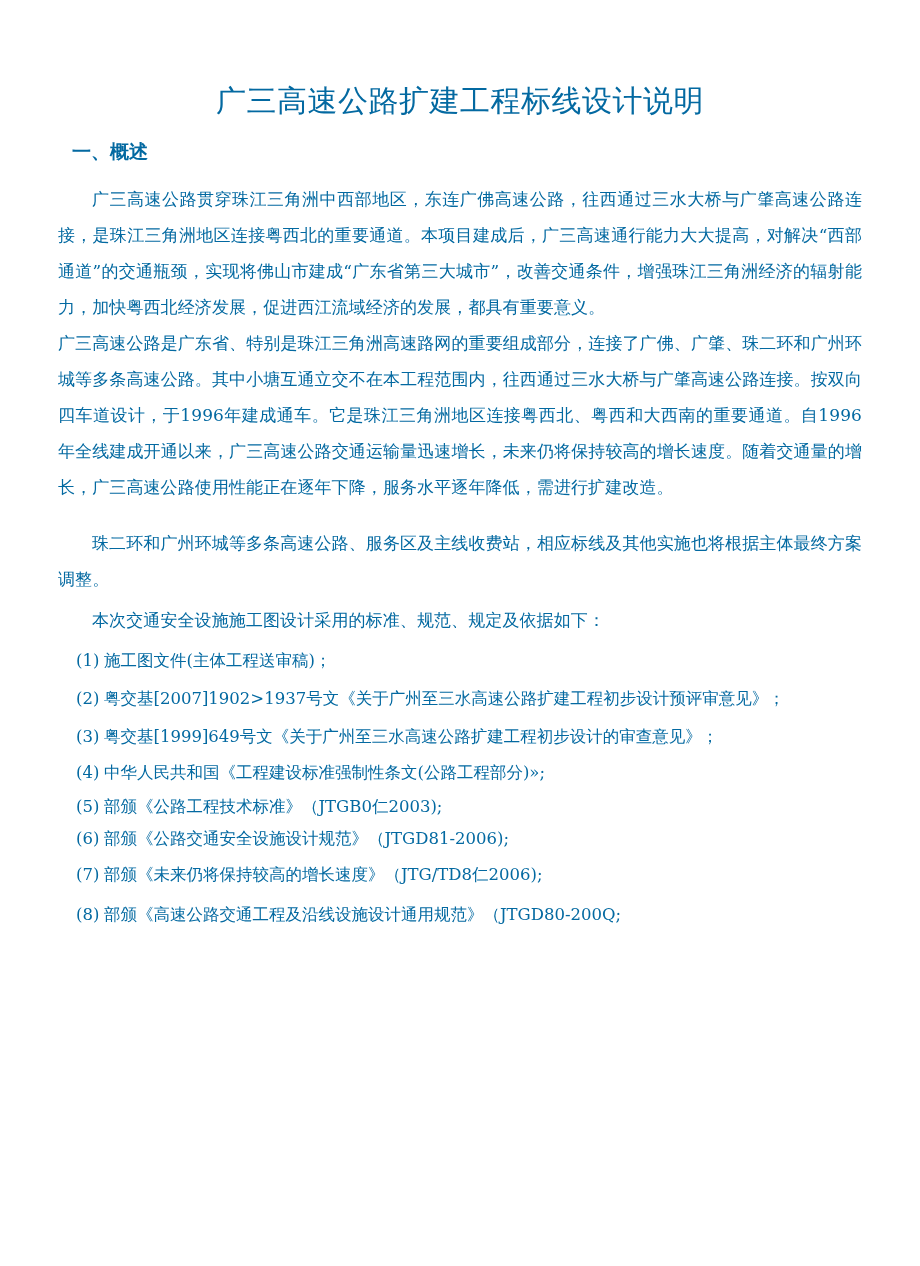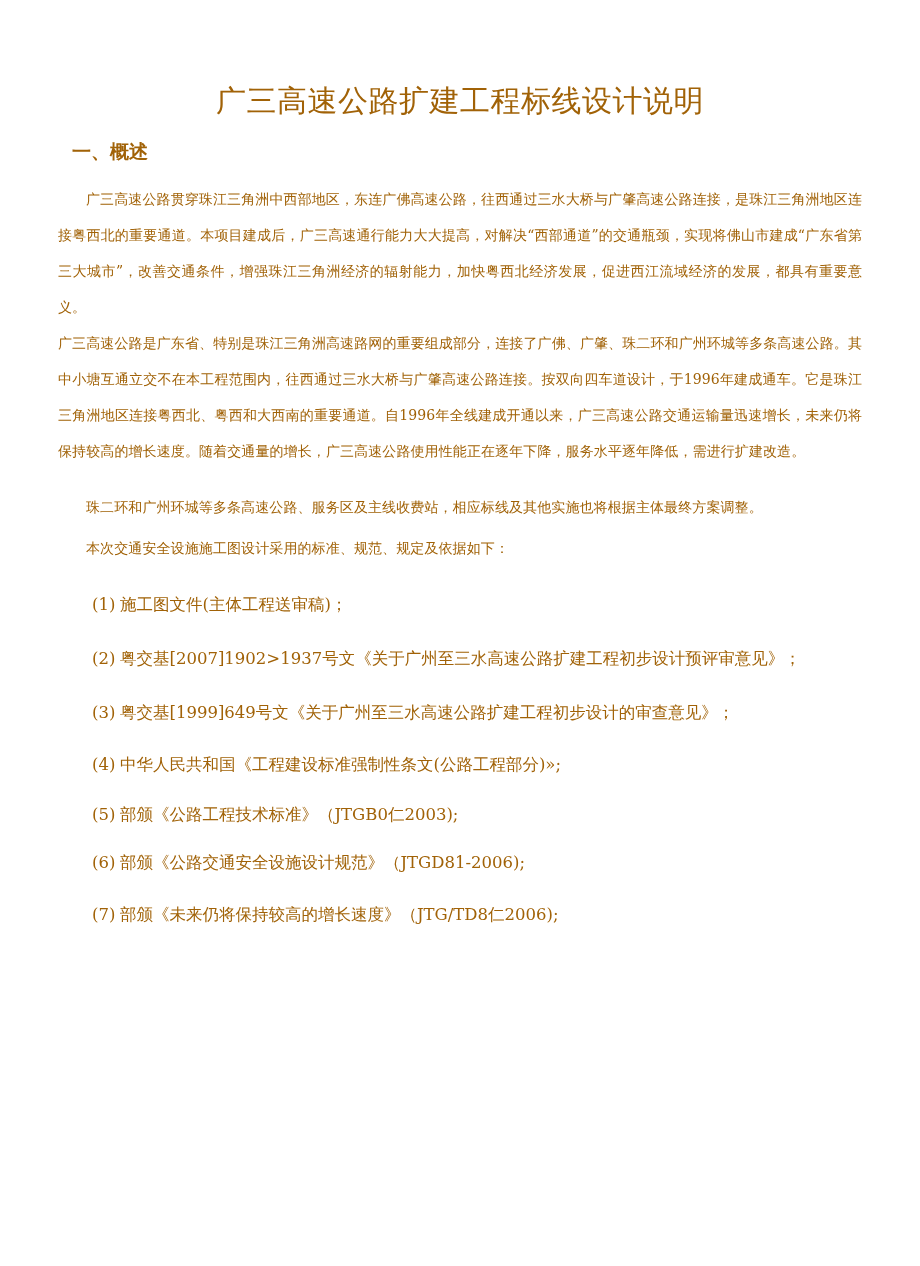--- a/index.html
+++ b/index.html
@@ -8,21 +8,21 @@
     padding: 0;
     background: #ffffff;
   }
   .page {
     position: relative;
     width: 920px;
     height: 1266px;
     background: #ffffff;
     overflow: hidden;
     font-family: "DejaVu Serif", "Liberation Serif", serif;
-    color: #a16207;
+    color: #0369a1;
   }
   .content {
     position: absolute;
     left: 58px;
     top: 0;
     width: 804px;
   }
 
   
   .doc-title {
@@ -43,21 +43,21 @@
     font-size: 19px;
     font-weight: 700;
     line-height: 1.2;
     margin: 14px;
     padding-top: 6px;
     text-align: left;
   }
 
   
   .para {
-    font-size: 14px;
+    font-size: 17px;
     line-height: 36px;
     margin: 0;
     text-align: justify;
     text-justify: inter-ideograph;
     word-break: break-all;
     letter-spacing: 0.1px;
   }
   .para.indent {
     text-indent: 2em;
   }
@@ -71,21 +71,21 @@
     list-style: none;
   }
   .ref-item {
     font-size: 16.5px;
     line-height: 36px;
     text-align: justify;
     text-justify: inter-ideograph;
     word-break: break-all;
     padding-left: 0;
     text-indent: 0;
-    margin: 16px;
+    margin: 0;
   }
   .ref-item .num {
     display: inline-block;
     width: 46px;
     text-indent: 0;
     padding-left: 18px;
     box-sizing: border-box;
   }
   .ref-item.compact { line-height: 32px; }
   .ref-item.loose   { line-height: 40px; }
@@ -134,16 +134,19 @@
       </li>
       <li class="ref-item compact">
         <span class="num">(5)</span><span>部颁《公路工程技术标准》（JTGB0仁2003);</span>
       </li>
       <li class="ref-item compact">
         <span class="num">(6)</span><span>部颁《公路交通安全设施设计规范》（JTGD81-2006);</span>
       </li>
       <li class="ref-item loose">
         <span class="num">(7)</span><span>部颁《未来仍将保持较高的增长速度》（JTG/TD8仁2006);</span>
       </li>
+      <li class="ref-item loose">
+        <span class="num">(8)</span><span>部颁《高速公路交通工程及沿线设施设计通用规范》（JTGD80-200Q;</span>
+      </li>
     </ol>
 
   </div>
 </div>
 
 </body></html>

